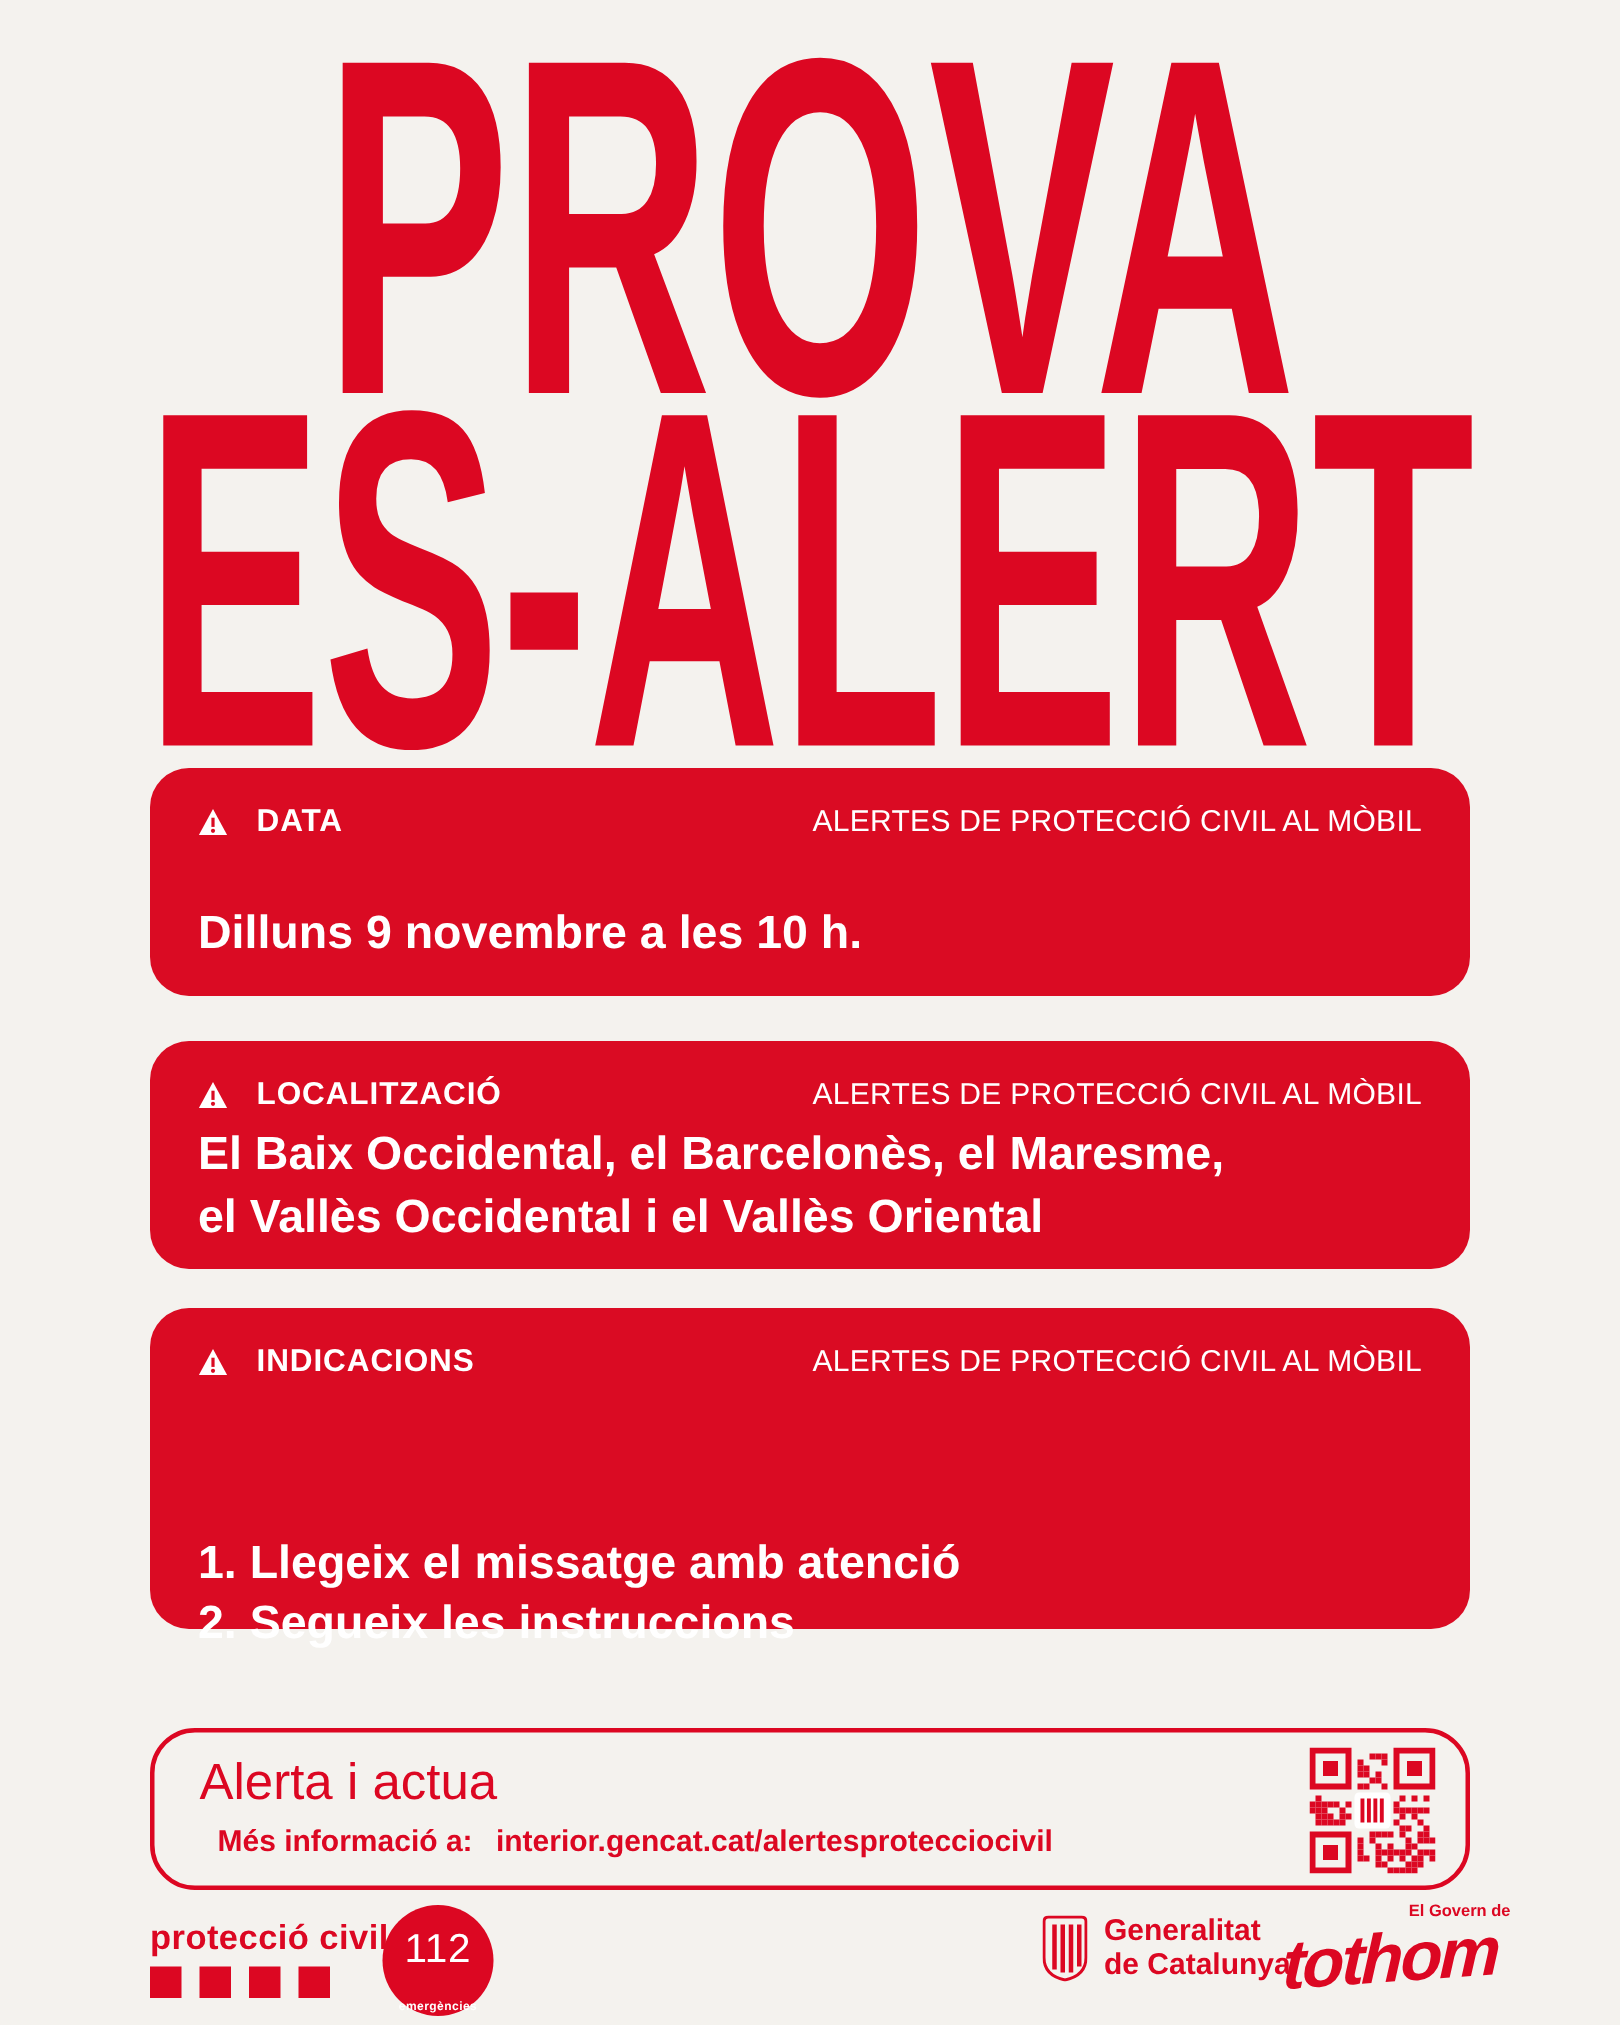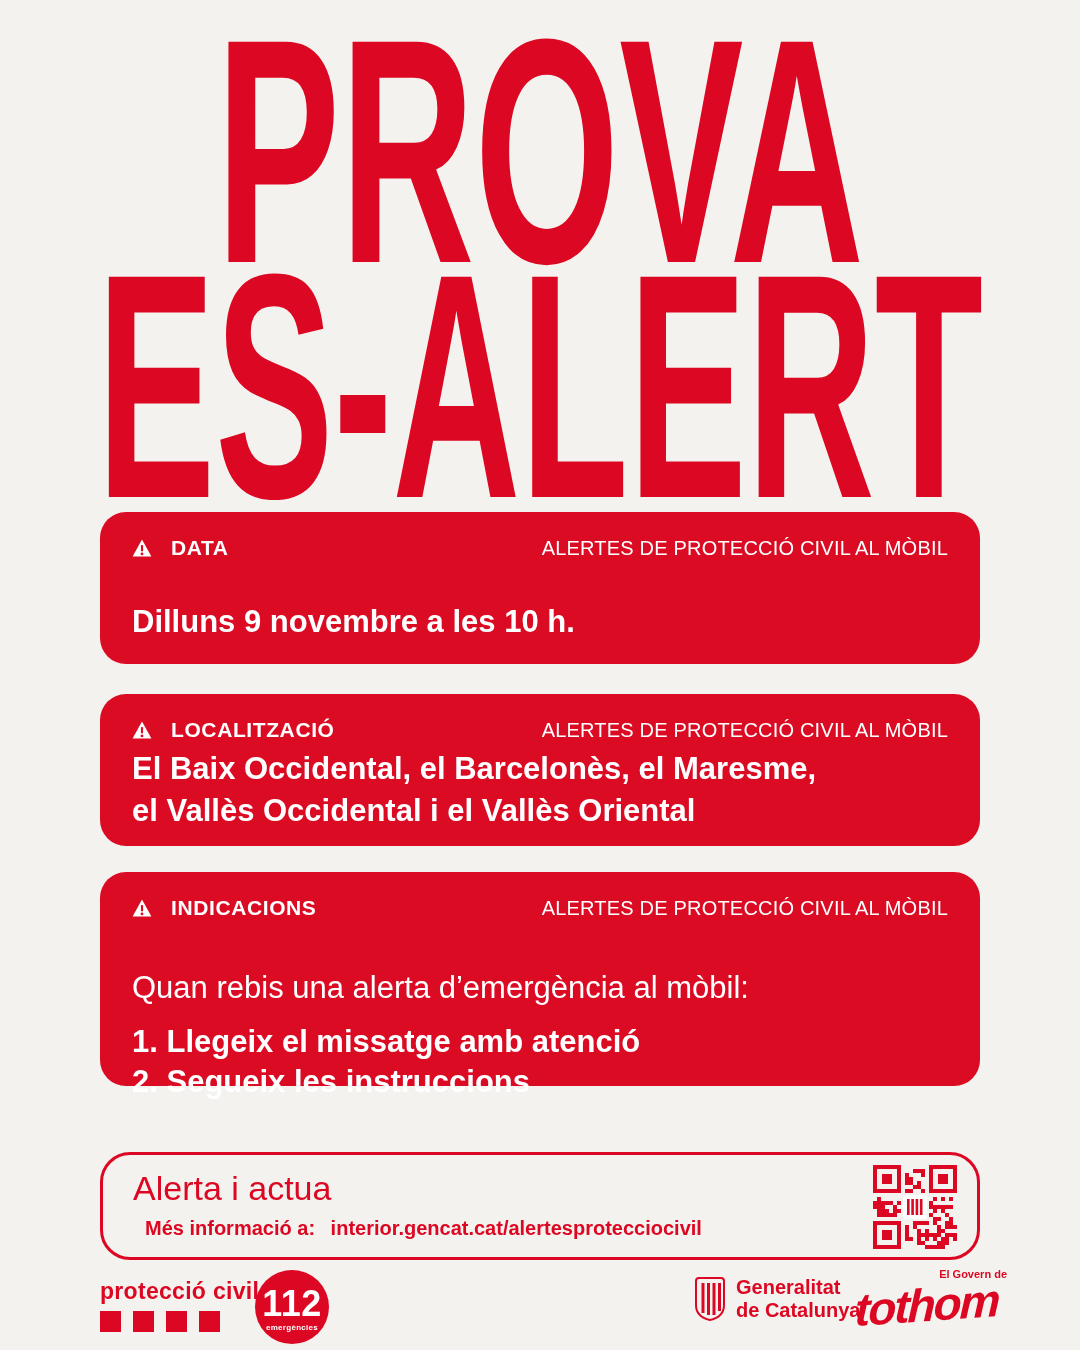--- a/index.html
+++ b/index.html
@@ -68,22 +68,22 @@
   
   .pc-logo{position:absolute;left:100px;top:1278px;color:var(--accent);}
   .pc-text{font-size:23px;font-weight:bold;letter-spacing:.3px;}
   .pc-squares{display:flex;gap:12px;margin-top:6px;}
   .pc-squares div{width:21px;height:21px;background:var(--accent);}
 
   .e112{
     position:absolute;left:255px;top:1270px;width:74px;height:74px;
     border-radius:50%;background:var(--accent);color:var(--on-red);text-align:center;
   }
-  .e112-num{font-size:36px;font-weight:bold;margin-top:16px;line-height:1;letter-spacing:.5px;}
-  .e112-label{font-size:8px;font-weight:bold;margin-top:1px;letter-spacing:.3px;}
+  .e112-num{font-size:27px;font-weight:normal;margin-top:16px;line-height:1;letter-spacing:.5px;}
+  .e112-label{font-size:8px;font-weight:bold;margin-top:20px;letter-spacing:.3px;}
 
   .gencat{
     position:absolute;left:695px;top:1276px;
     display:flex;gap:11px;align-items:center;color:var(--accent);justify-content:space-between;
   }
   .gencat-text{font-size:20px;font-weight:bold;line-height:23px;}
   .senyera{width:30px;height:44px;display:block;}
 
   .tothom{position:absolute;left:855px;top:1268px;width:150px;height:70px;color:var(--accent);}
   .tothom-small{position:absolute;top:0;right:-2px;font-size:11px;font-weight:bold;}
@@ -141,21 +141,20 @@
       <div class="card-label">
         <svg class="warn" viewBox="0 0 24 22">
           <path d="M12 0.5 L23.5 21.5 H0.5 Z" fill="#FFFFFF"></path>
           <rect x="10.7" y="7.5" width="2.6" height="7.5" fill="#DA0B23"></rect>
           <circle cx="12" cy="18.2" r="1.7" fill="#DA0B23"></circle>
         </svg>
         <span>INDICACIONS</span>
       </div>
       <span class="card-tag">ALERTES DE PROTECCIÓ CIVIL AL MÒBIL</span>
     </div>
-    <div class="body-intro">Quan rebis una alerta d’emergència al mòbil:</div>
     <div class="body-list">
       <div>1. Llegeix el missatge amb atenció</div>
       <div>2. Segueix les instruccions</div>
     </div>
   </div>
 
   <div class="info-box">
     <div class="info-title">Alerta i actua</div>
     <div class="info-sub">
       <span>Més informació a:</span>

